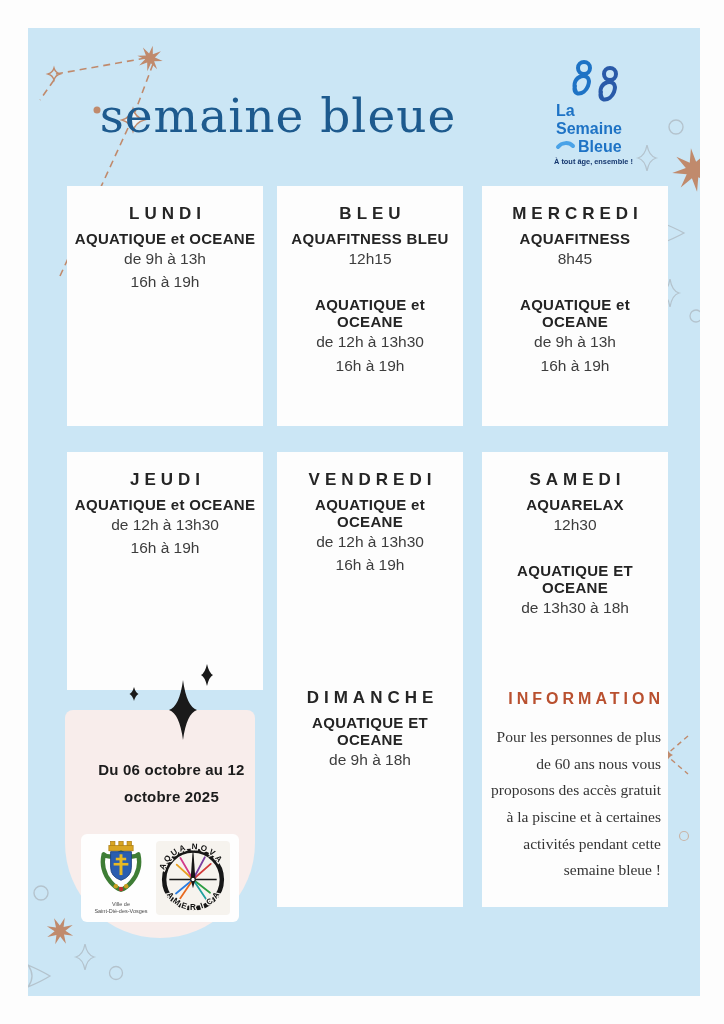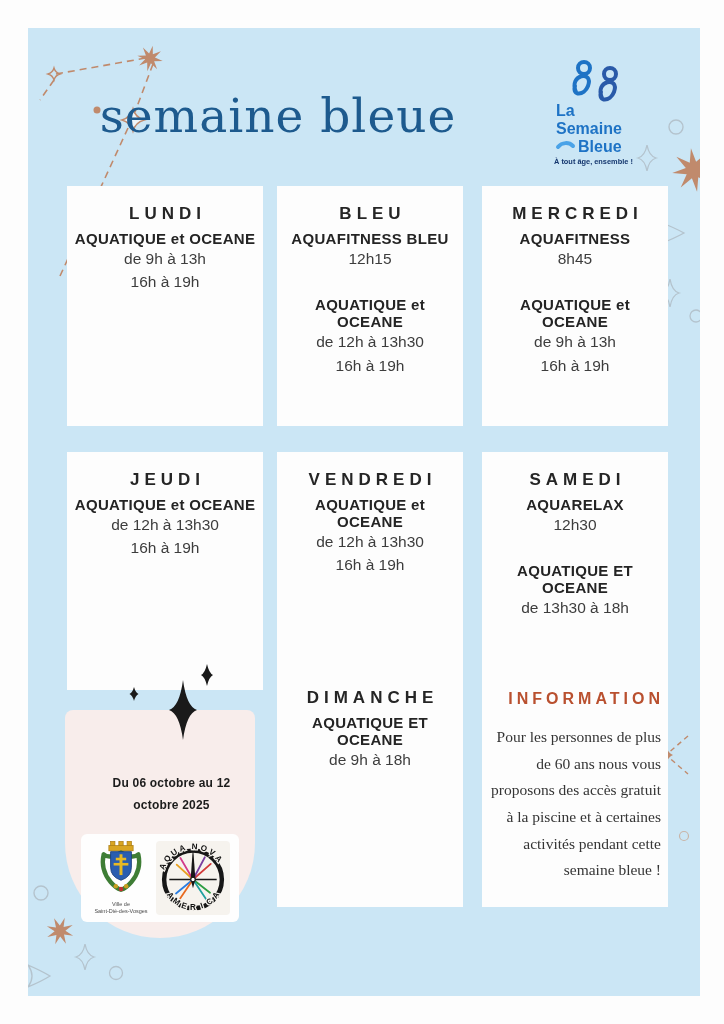--- a/index.html
+++ b/index.html
@@ -49,21 +49,21 @@
   .info-body {
     margin:16px 7px 0; text-align:right; font-family:Liberation Serif, serif;
     font-size:15.5px; line-height:1.72; color:#353535;
   }
   
   .date-card {
     position:absolute; left:37px; top:682px; width:190px; height:228px;
     background:#f8edeb; border-radius:8px 8px 95px 95px;
   }
   .date-text {
-    margin-top:63px; text-align:center; font-size:12px; font-weight:800;
+    margin-top:46px; text-align:center; font-size:15px; font-weight:800;
     color:#1c1c1c; line-height:1.8; letter-spacing:.2px;padding-left:23px;
   }
   .logos-strip {
     position:absolute; left:16px; right:16px; bottom:16px; height:84px;
     background:#fefefe; border-radius:6px; display:flex; align-items:center;
     justify-content:center; gap:4px; padding:2px;
   }
   .city-logo { width:62px; text-align:center; }
   .city-caption { font-size:5.5px; color:#4a4a4a; line-height:1.3; }
   .compass-bg { background:#f6f3ee; border-radius:4px; }

